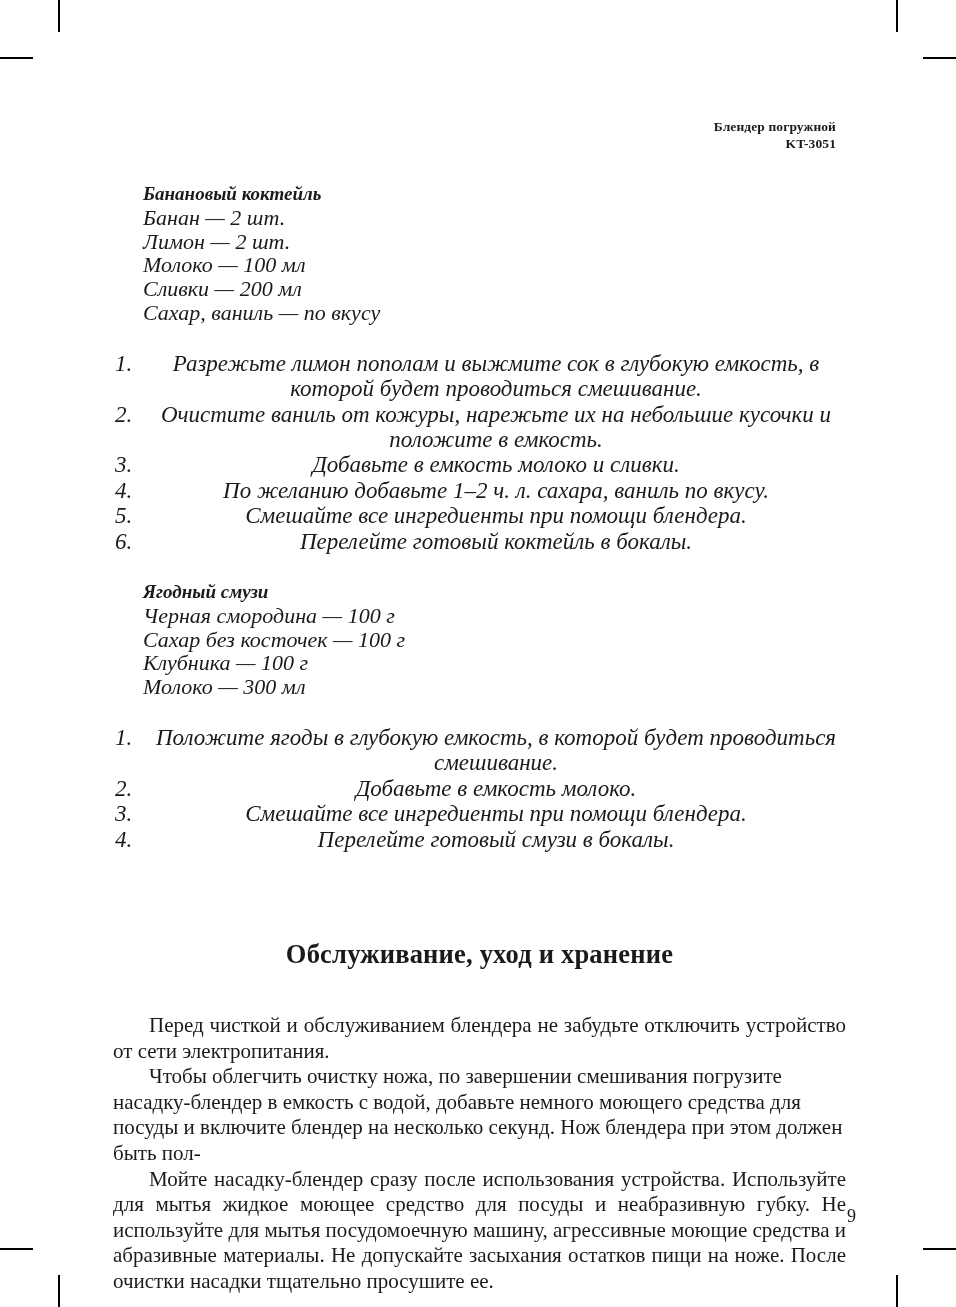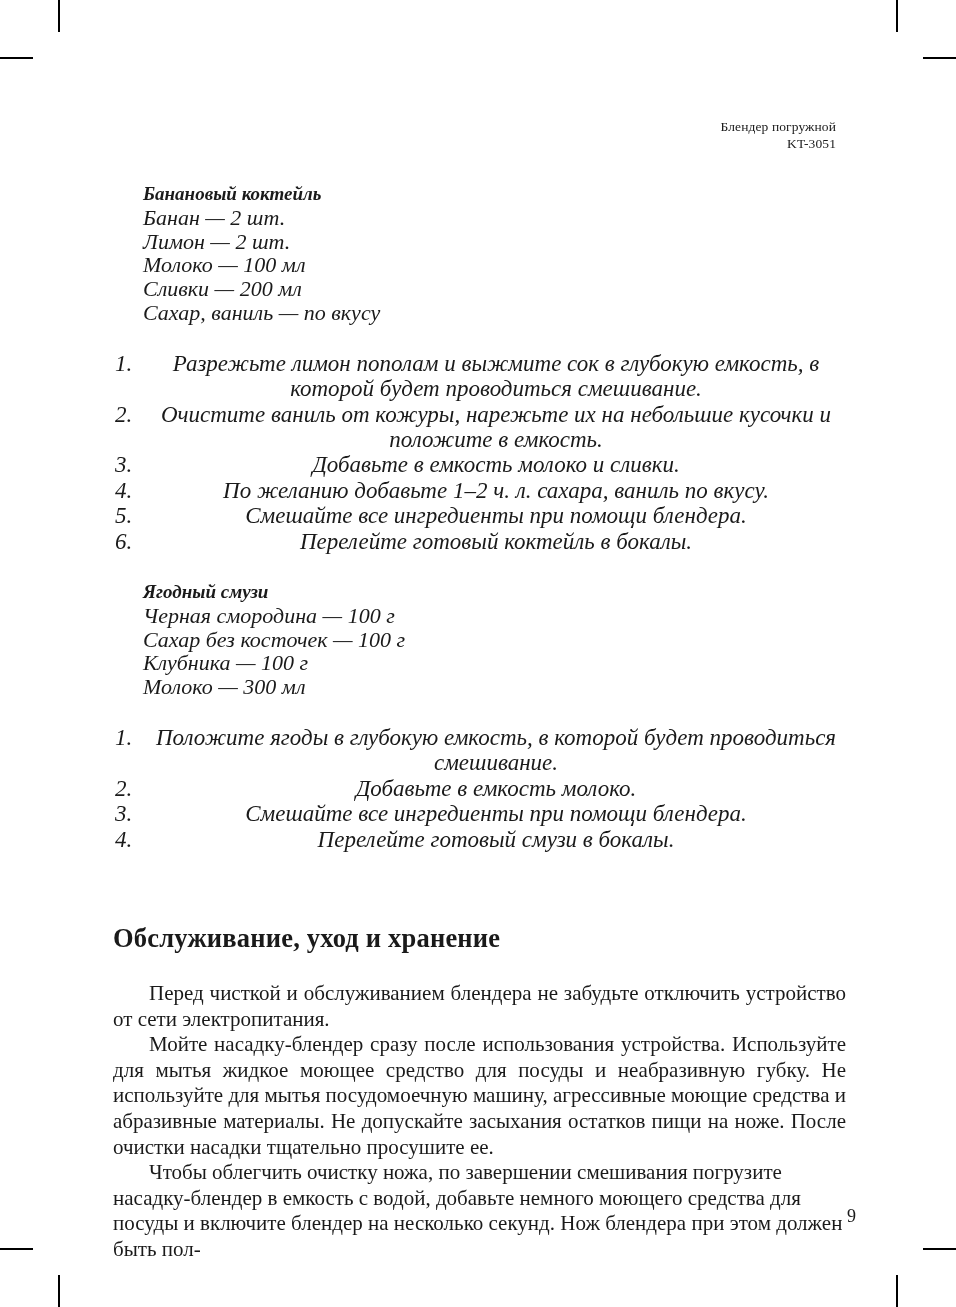--- a/index.html
+++ b/index.html
@@ -34,21 +34,21 @@
   .crop-bl-h { left: 0;     top: 1248px; }
   .crop-br-v { left: 896px; top: 1275px; height: 32px; }
   .crop-br-h { left: 923px; top: 1248px; }
 
   
   .running-header {
     position: absolute;
     right: 120px;
     top: 118px;
     text-align: right;
-    font-weight: normal;
+    font-weight: bold;
     font-size: 13.5px;
     line-height: 17px;
     letter-spacing: 0.1px;
   }
 
   
   .content {
     position: absolute;
     left: 113px;
     top: 182px;
@@ -98,21 +98,22 @@
     width: 22px;
     text-align: left;
   }
   .gap-md { height: 26px; }
   .gap-lg { height: 44px; }
 
   h1.section-heading {
     font-size: 26.5px;
     line-height: 33px;
     font-weight: bold;
-    margin: 0;
+    text-align: center;
+    margin: 16px;
     letter-spacing: 0.2px;
   }
 
   p.body-par {
     font-size: 21px;
     line-height: 25.6px;
     margin: 0;
     text-indent: 36px;
     text-align: justify;
     text-justify: inter-word;
@@ -196,20 +197,20 @@
     </div>
 
     <div class="gap-lg"></div>
     <div class="gap-md"></div>
 
     <h1 class="section-heading">Обслуживание, уход и хранение</h1>
 
     <div class="gap-md"></div>
 
     <p class="body-par">Перед чисткой и обслуживанием блендера не забудьте отключить устройство от сети электропитания.</p>
+    <p class="body-par last">Чтобы облегчить очистку ножа, по завершении смешивания погрузите насадку-блендер в емкость с водой, добавьте немного моющего средства для посуды и включите блендер на несколько секунд. Нож блендера при этом должен быть пол-</p>
     <p class="body-par">Мойте насадку-блендер сразу после использования устройства. Используйте для мытья жидкое моющее средство для посуды и неабразивную губку. Не используйте для мытья посудомоечную машину, агрессивные моющие средства и абразивные материалы. Не допускайте засыхания остатков пищи на ноже. После очистки насадки тщательно просушите ее.</p>
-    <p class="body-par last">Чтобы облегчить очистку ножа, по завершении смешивания погрузите насадку-блендер в емкость с водой, добавьте немного моющего средства для посуды и включите блендер на несколько секунд. Нож блендера при этом должен быть пол-</p>
 
   </div>
 
   <div class="folio">9</div>
 
 </div>
 
 </body></html>

